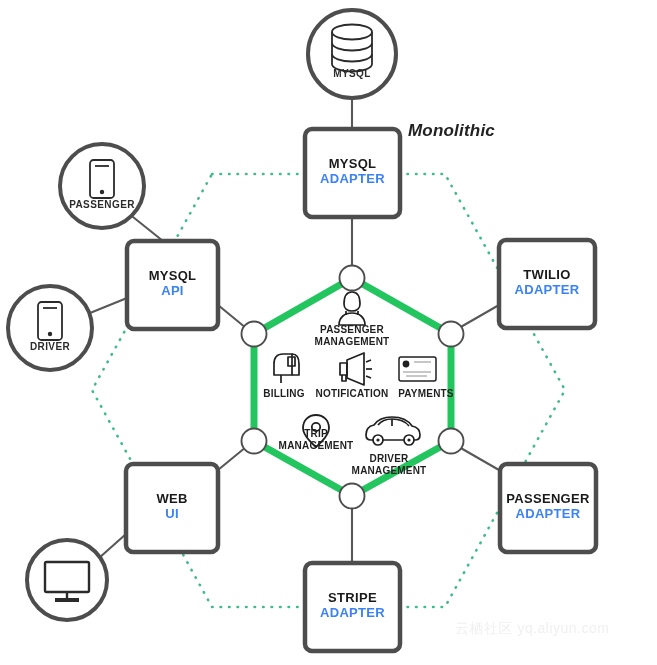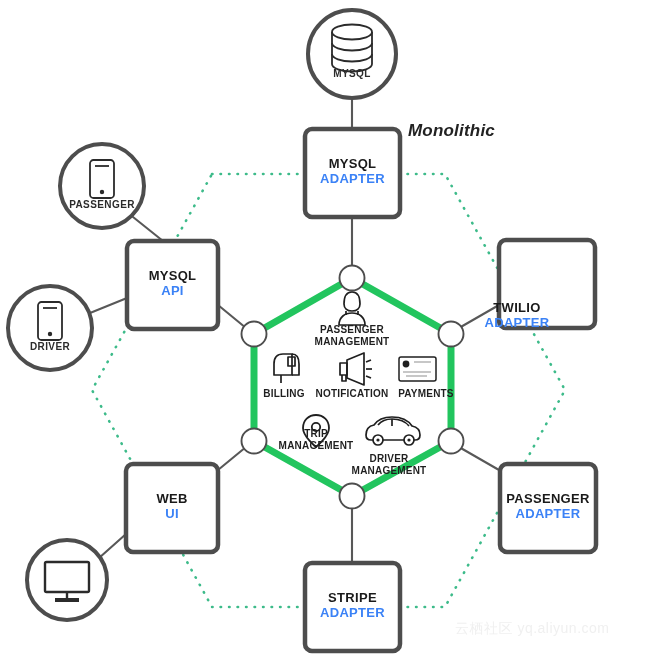--- a/index.html
+++ b/index.html
@@ -206,21 +206,21 @@
   <div class="lbl box-label" style="left:305px;top:156px;width:95px;">
     <span>MYSQL</span>
     <span class="sub">ADAPTER</span>
   </div>
 
   <div class="lbl box-label" style="left:127px;top:268px;width:91px;">
     <span>MYSQL</span>
     <span class="sub">API</span>
   </div>
 
-  <div class="lbl box-label" style="left:469px;top:267px;width:96px;margin-top:33px;">
+  <div class="lbl box-label" style="left:499px;top:267px;width:96px;">
     <span>TWILIO</span>
     <span class="sub">ADAPTER</span>
   </div>
 
   <div class="lbl box-label" style="left:126px;top:491px;width:92px;">
     <span>WEB</span>
     <span class="sub">UI</span>
   </div>
 
   <div class="lbl box-label" style="left:496px;top:491px;width:104px;">

